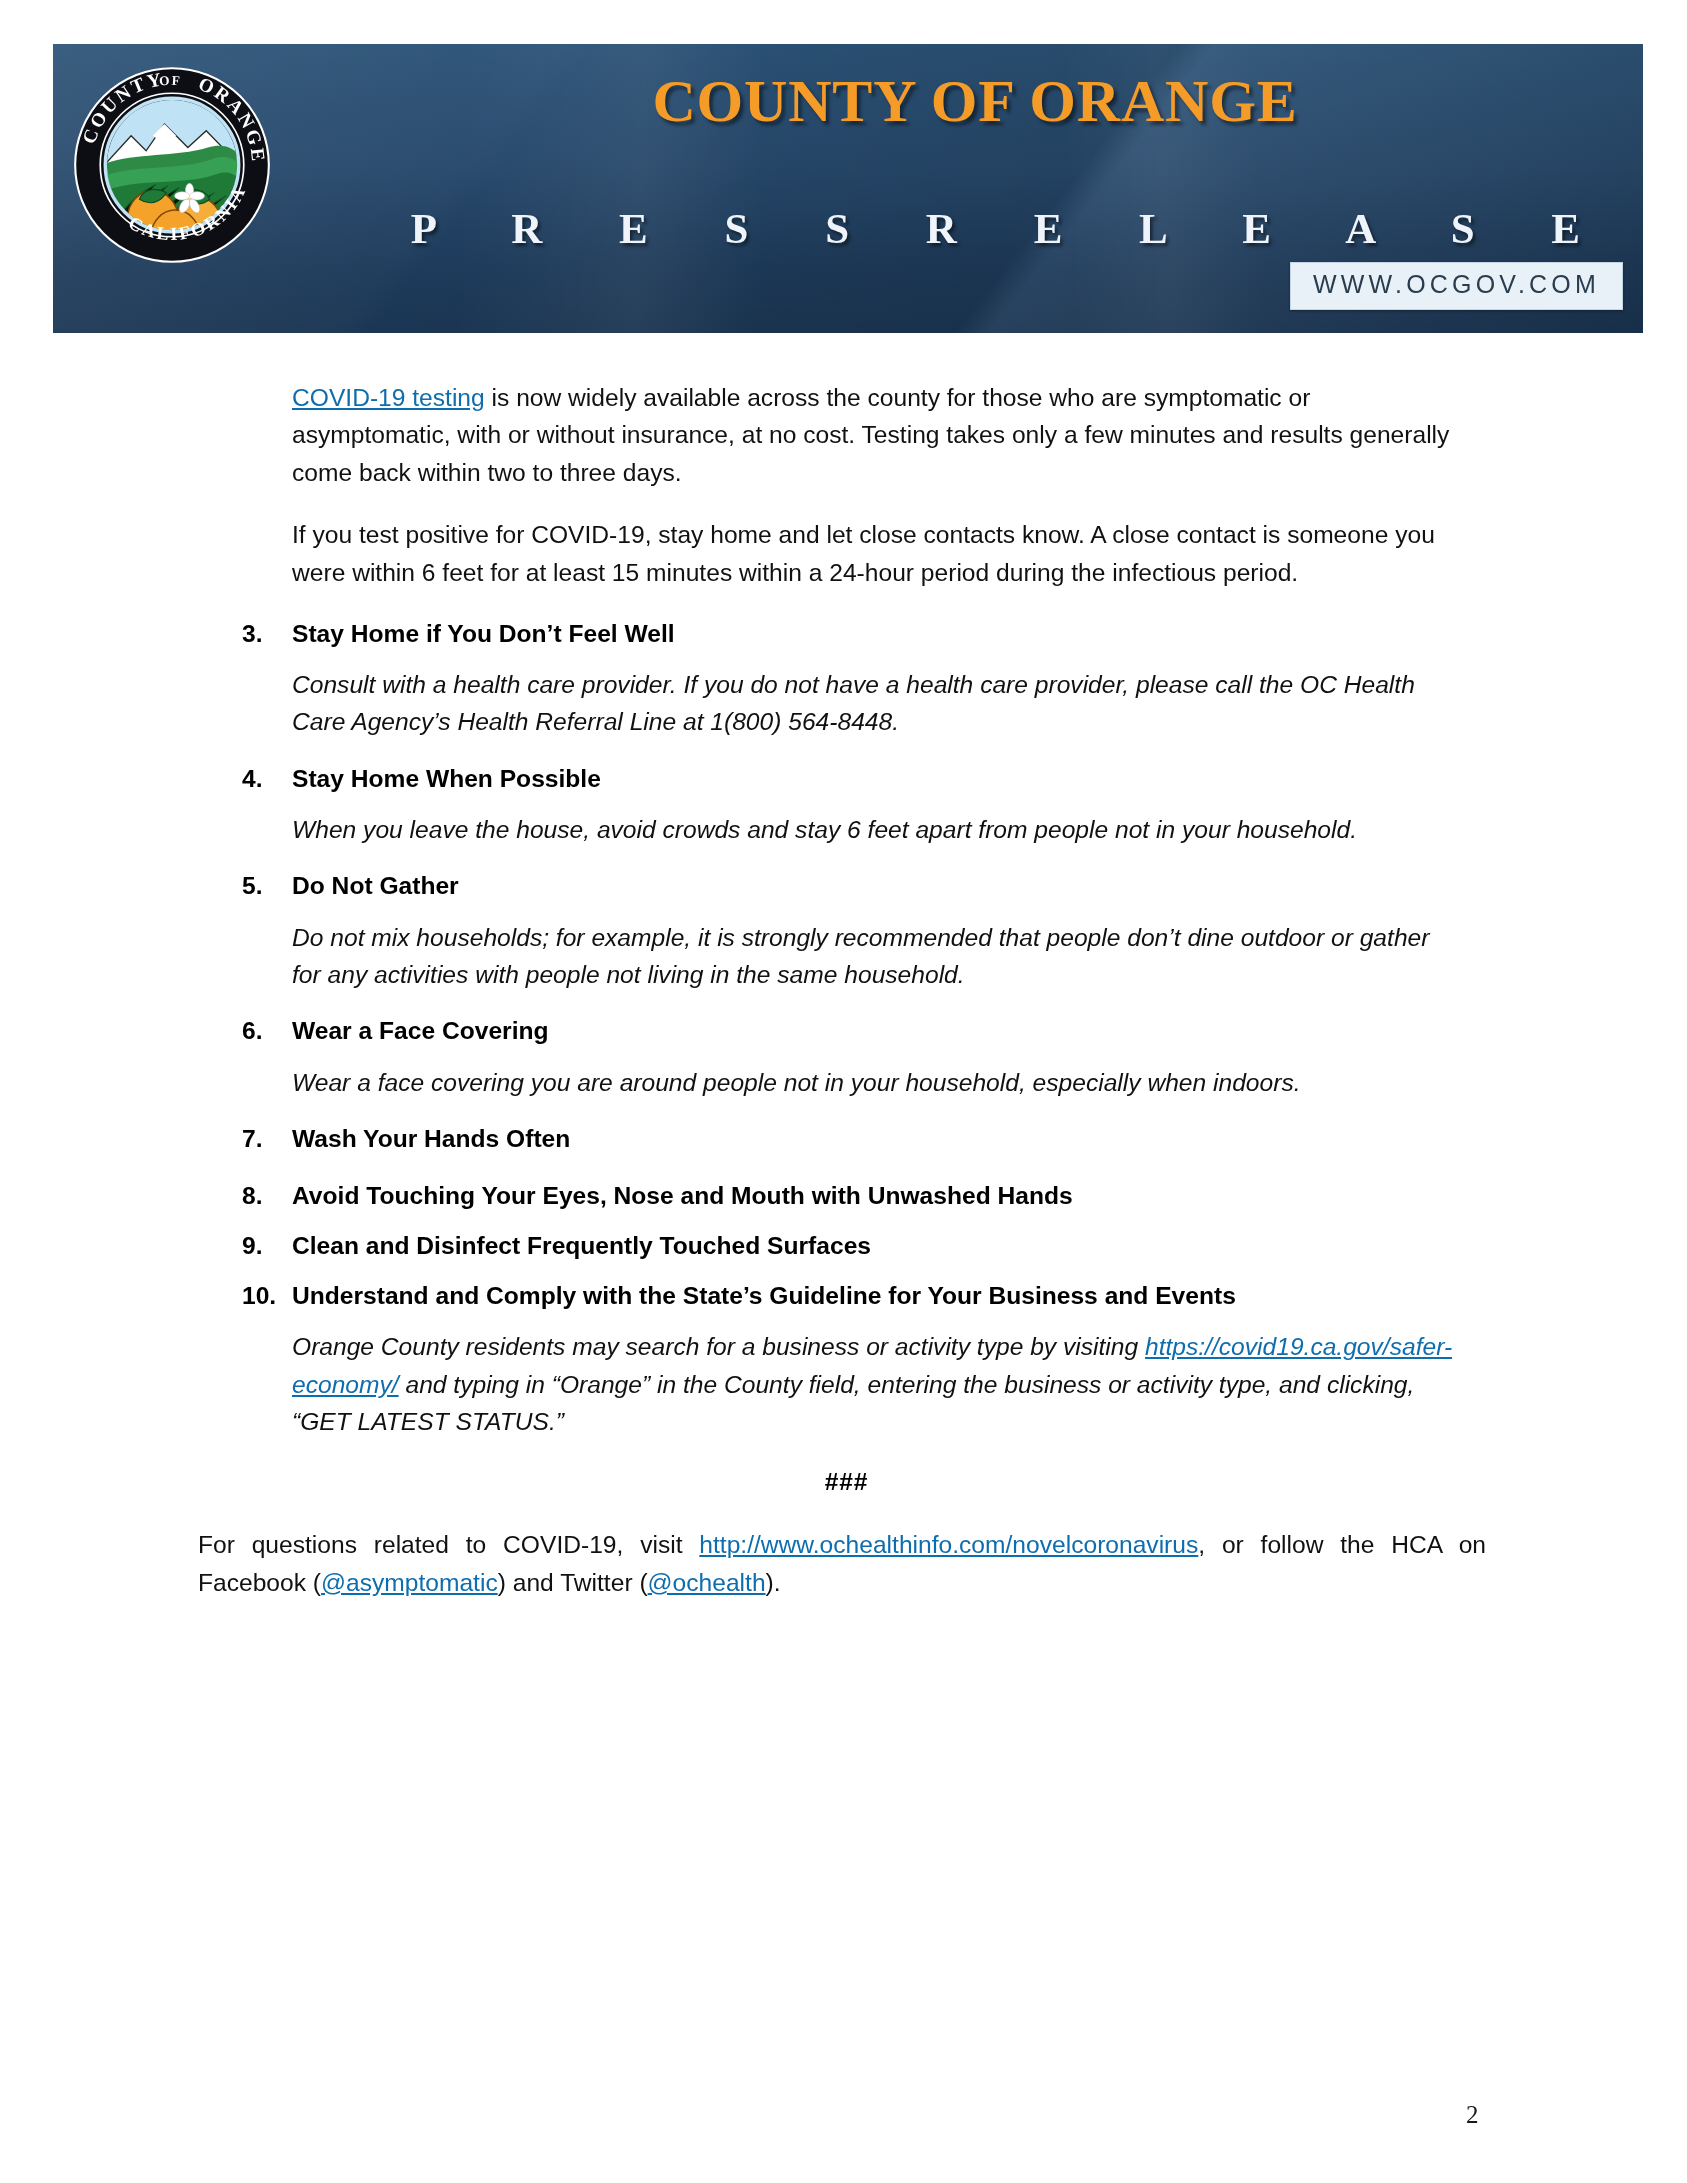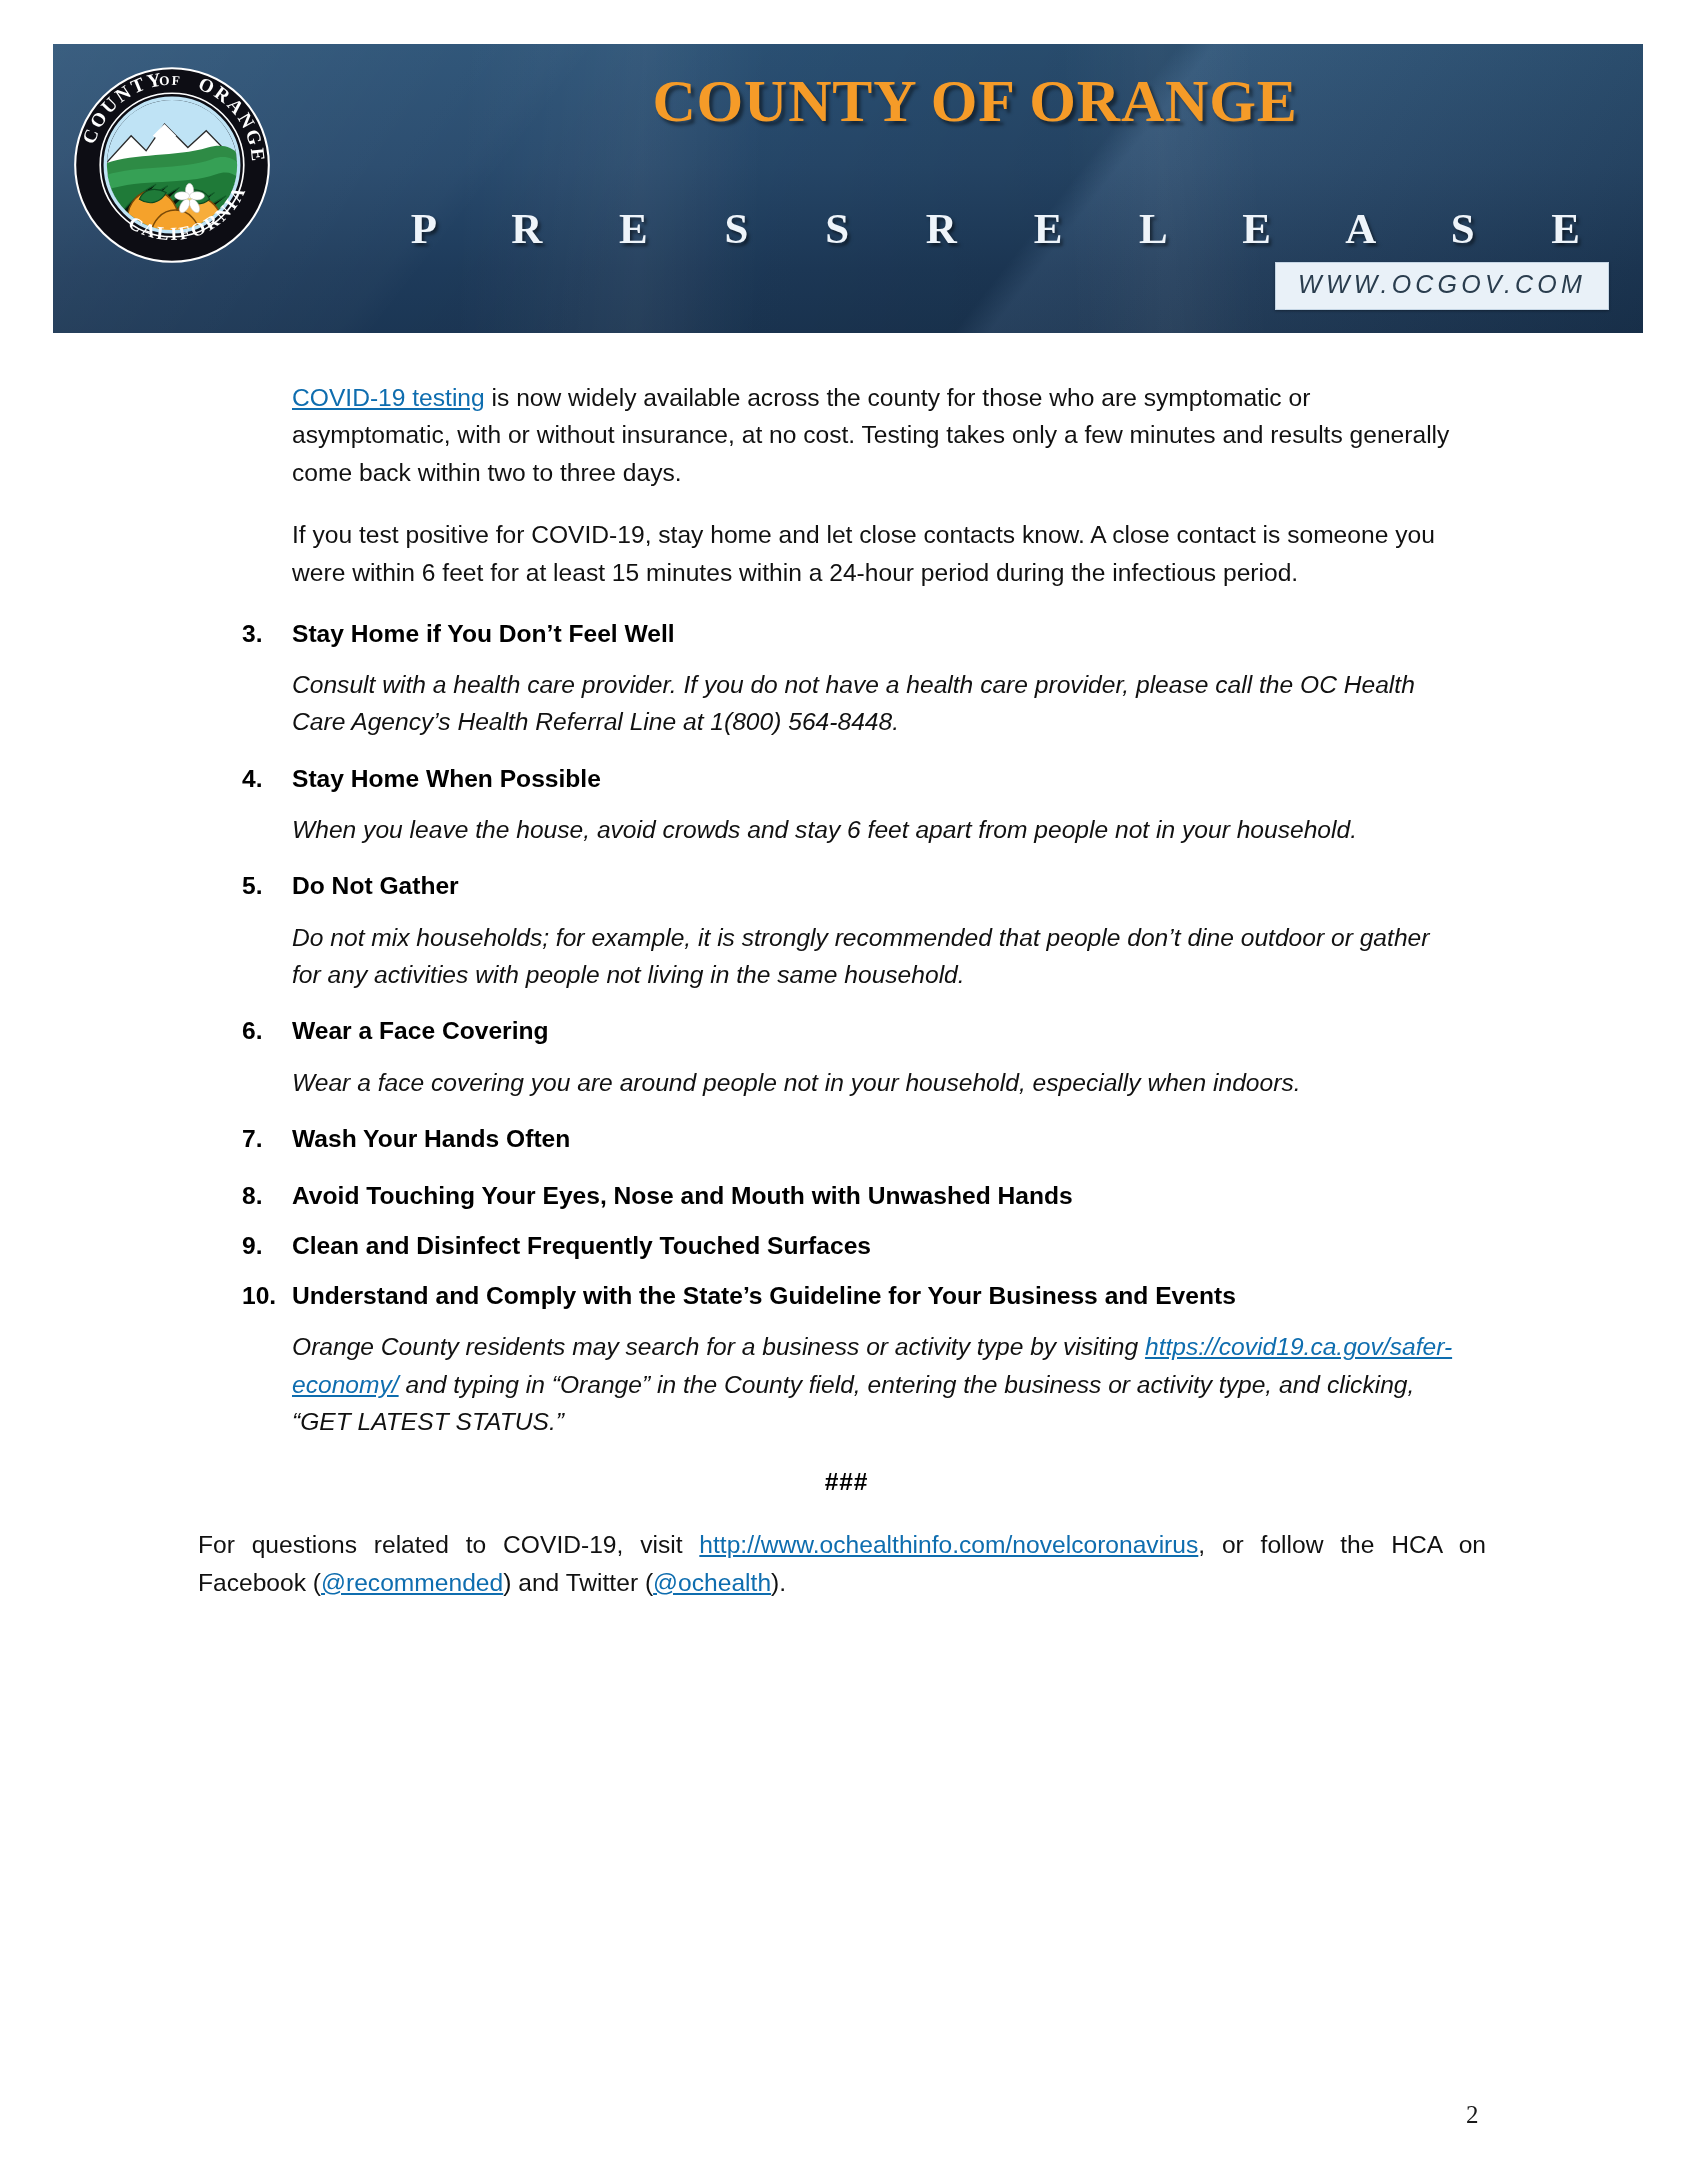--- a/index.html
+++ b/index.html
@@ -86,27 +86,26 @@
     line-height: 1.0;
     letter-spacing: 33px;
     color: #eef4fa;
     text-align: right;
     white-space: nowrap;
     text-shadow: 2.5px 3.3px 3.3px rgba(0,0,0,0.5);
     text-indent: 33px;
   }
   .banner-url-box {
     position: absolute;
-    right: 34px;
+    right: 20px;
     bottom: 23.4px;
     background: #e9f1f8;
     border: 0.8px solid #c4d5e4;
     padding: 7.5px 22px 9.2px 22px;
     box-shadow: 0 0.8px 2.5px rgba(0,0,0,0.35);
-    font-style: italic;
   }
   .banner-url-text {
     font-family: "Liberation Sans", sans-serif;
     font-size: 25px;
     letter-spacing: 4.2px;
     color: #2a3d4e;
     white-space: nowrap;
   }
 
   
@@ -359,19 +358,19 @@
       <div class="item-body">
         <span>Orange County residents may search for a business or activity type by visiting </span><span class="doclink">https://covid19.ca.gov/safer-economy/</span><span> and typing in “Orange” in the County field, entering the business or activity type, and clicking, “GET LATEST STATUS.”</span>
       </div>
     </div>
 
   </div>
 
   <div class="hash-line">###</div>
 
   <p class="closing-para">
-    <span>For questions related to COVID-19, visit </span><span class="doclink">http://www.ochealthinfo.com/novelcoronavirus</span><span>, or follow the HCA on Facebook (</span><span class="doclink">@recommended</span><span>) and Twitter (</span><span class="doclink">@ochealth</span><span>).</span>
+    <span>For questions related to COVID-19, visit </span><span class="doclink">http://www.ochealthinfo.com/novelcoronavirus</span><span>, or follow the HCA on Facebook (</span><span class="doclink">@asymptomatic</span><span>) and Twitter (</span><span class="doclink">@ochealth</span><span>).</span>
   </p>
 
 </div>
 
 <div class="page-number">2</div>
 
 
 </body></html>

